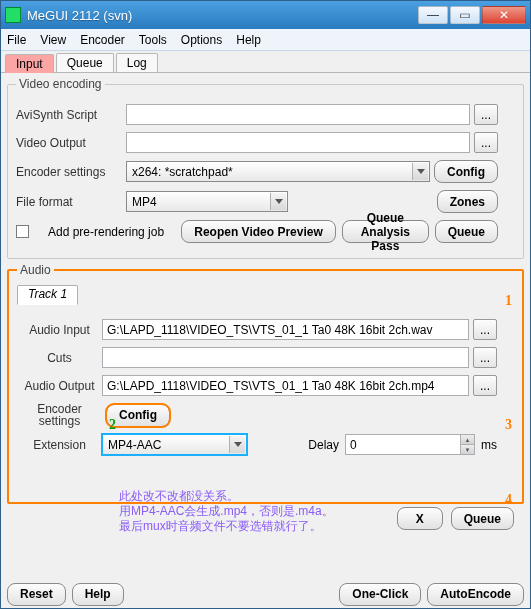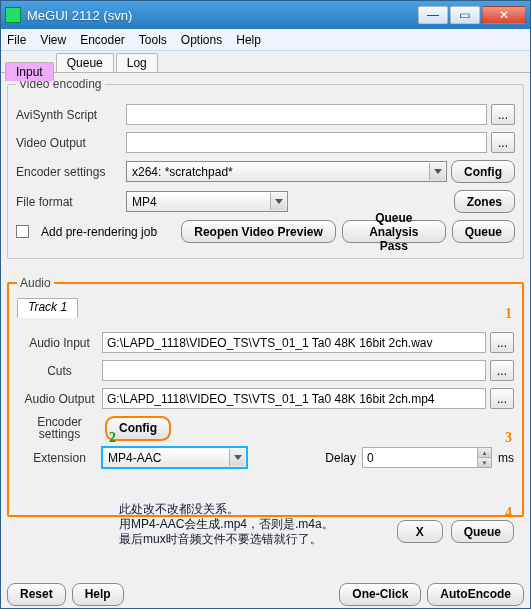--- a/index.html
+++ b/index.html
@@ -8,42 +8,42 @@
   .titlebar { height: 28px; background: linear-gradient(to bottom,#4aa0e0,#2a7bc0); display:flex; align-items:center; padding:0 4px; color:#fff; }
   .titlebar .icon { width:16px; height:16px; background:#2d6; border:1px solid #083; margin-right:6px; }
   .titlebar .title { flex:1; font-size:13px; text-shadow:0 1px 1px rgba(0,0,0,.3); }
   .winbtns { display:flex; gap:2px; }
   .winbtn { width:30px; height:18px; border:1px solid rgba(0,0,0,.2); border-radius:2px; display:flex; align-items:center; justify-content:center; color:#333; background:linear-gradient(#f4f9ff,#cfe3f6); }
   .winbtn.close { background:linear-gradient(#e98,#d43); color:#fff; width:44px; }
   .menubar { height:22px; background:#eef4fa; display:flex; align-items:center; padding:2px 6px; gap:14px; border-bottom:1px solid #c9d5e8;text-align:center; }
   .menuitem { cursor:default; }
   .tabbar { height:22px; display:flex; padding:2px 4px 0 4px; border-bottom:1px solid #b7b7b7; background:#f0f0f0; }
   .tabbar .tab { padding:2px 10px; border:1px solid #b7b7b7; border-bottom:none; background:#f8f8f8; margin-right:2px; border-radius:2px 2px 0 0; }
-  .tabbar .tab.active { background:#f0abfc; position:relative; top:9px; }
+  .tabbar .tab.active { background:#fca5a5; position:relative; top:1px; }
   .content { flex:1; padding:4px 6px; background:#f0f0f0; overflow:hidden; }
-  fieldset.group { border:1px solid #c8c8c8; border-radius:2px; padding:6px 8px 8px 8px; margin-bottom:17px; }
+  fieldset.group { border:1px solid #c8c8c8; border-radius:2px; padding:6px 25px 8px 8px; margin-bottom:4px; }
   fieldset.group > legend { padding:0 3px; color:#444; }
   .row { display:flex; align-items:center; margin:7px 0; }
   .rowlabel { width:110px; color:#333; }
   .rowlabel.short { width:85px;text-align:center; }
   input[type=text] { height:21px; border:1px solid #abadb3; background:#fff; padding:1px 4px; font-size:12px; }
   .flexfill { flex:1; }
   .sqbtn { width:24px; height:21px; margin-left:4px; border:1px solid #999; background:linear-gradient(#fdfdfd,#e4e4e4); border-radius:2px; display:flex; align-items:center; justify-content:center; cursor:default; }
   .selectwrap { position:relative; border:1px solid #8a8a8a; background:linear-gradient(#fff,#e8e8e8); height:21px; display:flex; align-items:center; padding:0 18px 0 5px; }
   .selectwrap .arrow { position:absolute; right:1px; top:1px; bottom:1px; width:16px; background:linear-gradient(#f4f4f4,#d8d8d8); border-left:1px solid #b0b0b0; display:flex; align-items:center; justify-content:center; }
   .selectwrap .arrow svg { fill:#555; }
   .btn { height:23px; padding:0 12px; border:1px solid #8a8a8a; background:linear-gradient(#fdfdfd,#e2e2e2); border-radius:8px; cursor:default; display:inline-flex; align-items:center; justify-content:center;font-weight:bold; }
-  .checkbox { display:flex; align-items:center; gap:12px; }
+  .checkbox { display:flex; align-items:center; gap:19px; }
   .checkbox .box { width:13px; height:13px; border:1px solid #7a7a7a; background:#fff; }
   fieldset.audio { border:2px solid #ff7f00; }
   .tracktabs { height:20px; display:flex; margin-top:2px; }
   .tracktabs .tab { border:1px solid #b0b0b0; padding:1px 10px; border-radius:2px 2px 0 0; background:#fff; border-bottom:1px solid #fff;font-style:italic; }
   .ann { position:absolute; font-family:Tahoma; font-size:14px; font-weight:bold; color:#ff7f00; pointer-events:none; }
   .ann.green { color:#0a9e0c; font-weight:bold; }
-  .ann.blue { color:#0f172a; font-size:12px; font-weight:normal; }
+  .ann.blue { color:#8b5cf6; font-size:12px; font-weight:normal; }
   .audiowrap { position:relative; }
   .spin { position:relative; }
   .spin .spinbtns { position:absolute; right:1px; top:1px; bottom:1px; width:14px; display:flex; flex-direction:column; }
   .spin .spinbtns div { flex:1; background:linear-gradient(#eee,#d2d2d2); border-left:1px solid #b0b0b0; display:flex; align-items:center; justify-content:center; font-size:6px; color:#555; }
   .spin .spinbtns div:first-child{ border-bottom:1px solid #b0b0b0;}
   .bottombar { height:28px; display:flex; align-items:center; padding:0 6px; background:#f0f0f0; gap:6px; }
   .hl-blue { outline:2px solid #1ab0ff; outline-offset:-1px; }
   .hl-orange { outline:2px solid #ff7f00; outline-offset:-1px; }
 </style>
 </head>

